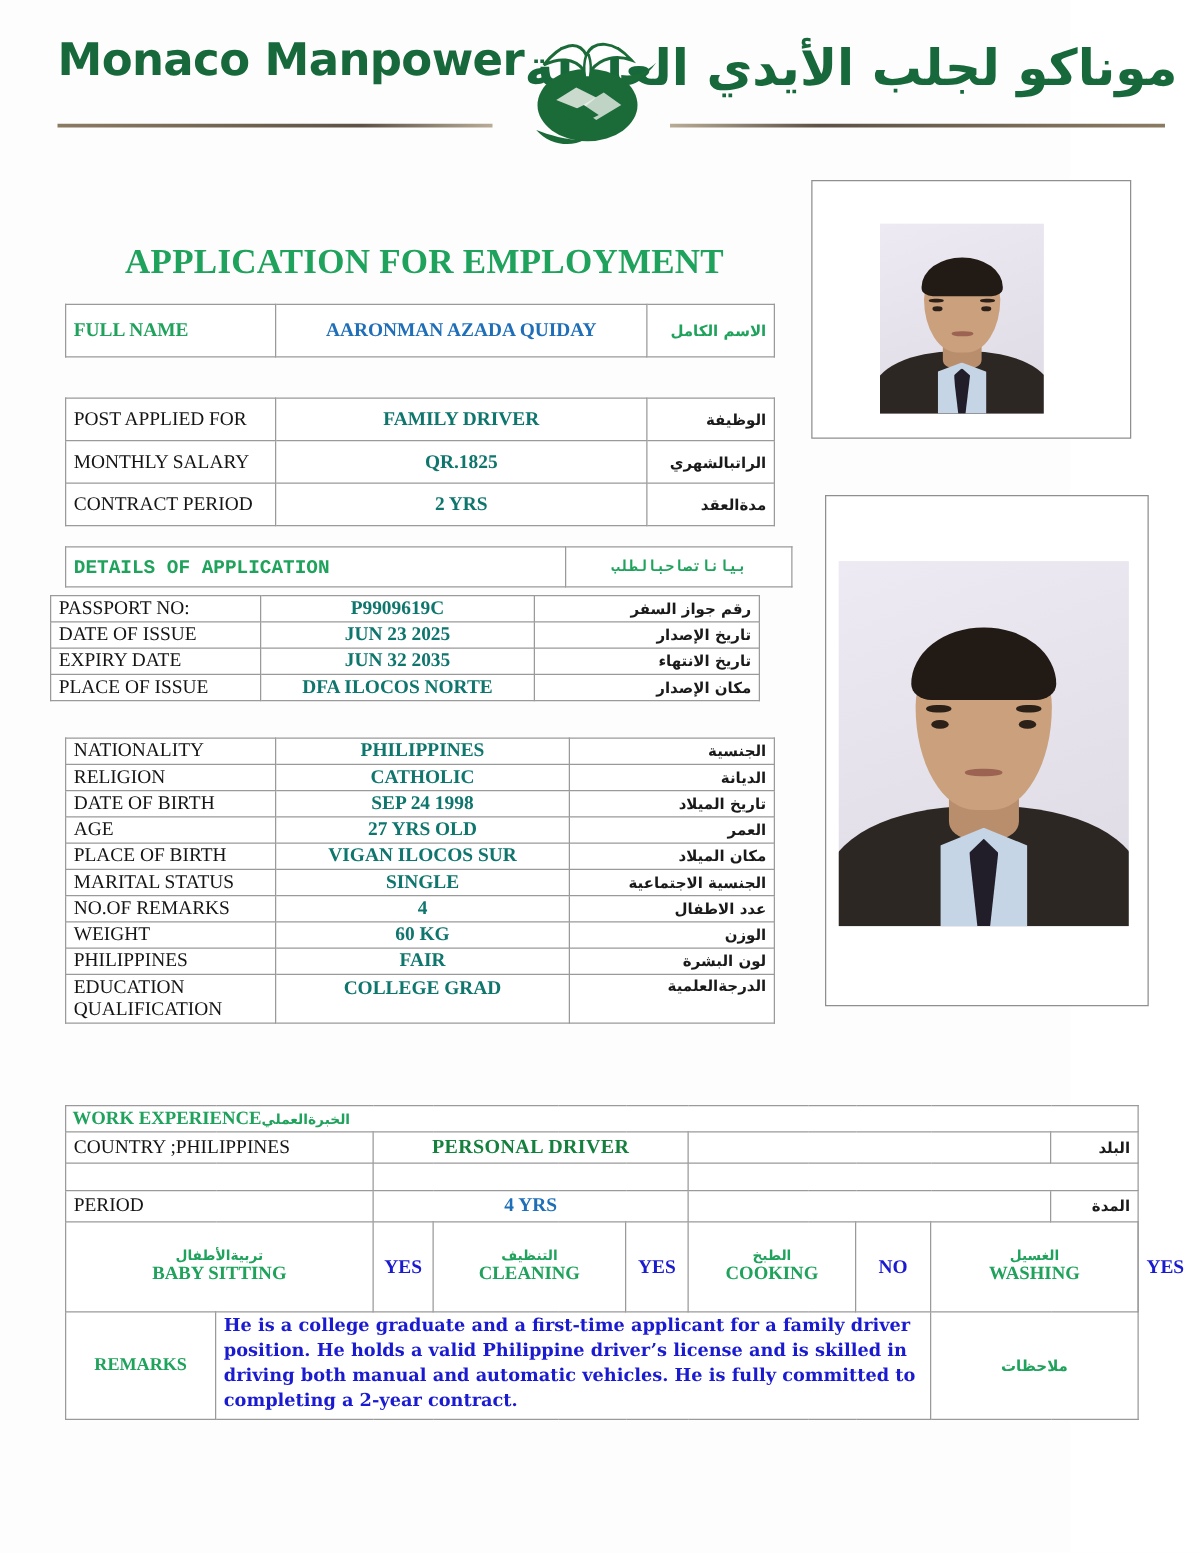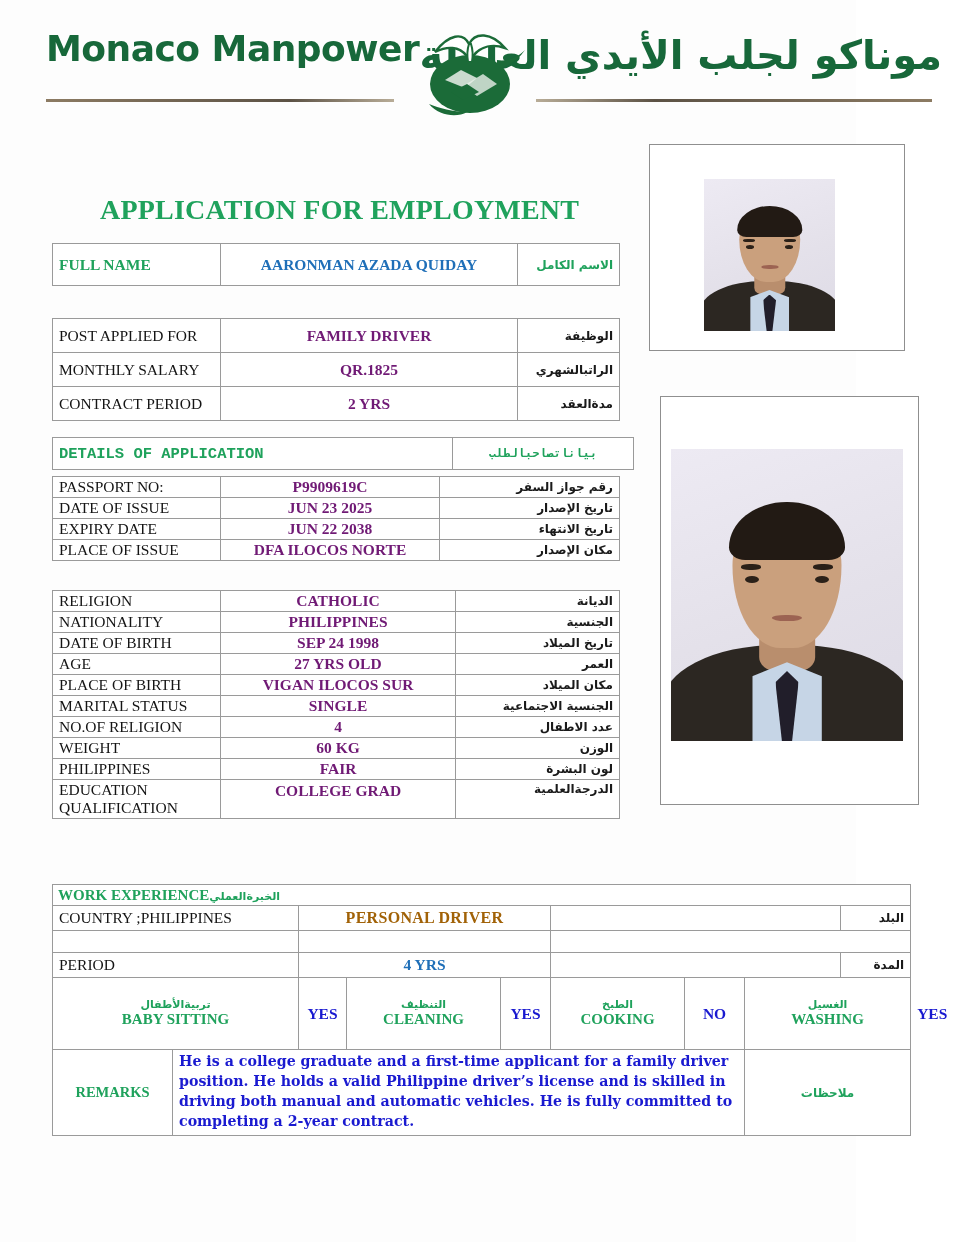--- a/index.html
+++ b/index.html
@@ -98,28 +98,28 @@
     font-family: "Liberation Serif", serif;
     font-size: 15.5px;
     font-weight: bold;
     color: #1fa25c;
     text-align: left;
   }
   .val {
     font-family: "Liberation Serif", serif;
     font-size: 15.5px;
     font-weight: bold;
-    color: #701a75;
+    color: #0f766e;
     text-align: center;
   }
   .val-teal {
     color: #1f6fb8;
   }
   .val-red {
-    color: #a16207;
+    color: #15803d;
     font-size: 16px;
     letter-spacing: 0.3px;
   }
   .ar {
     font-family: "DejaVu Sans", sans-serif;
     font-size: 12px;
     font-weight: bold;
     color: #1a1a1a;
     direction: rtl;
     text-align: right;
@@ -139,21 +139,21 @@
   
   #t-fullname { left: 52px; top: 243px; width: 567px; }
   #t-fullname td { height: 42px; }
 
   #t-post { left: 52px; top: 318px; width: 567px; }
   #t-post td { height: 34px; }
 
   #t-details-head { left: 52px; top: 437px; width: 581px; }
   #t-details-head td { height: 32px; font-family: Liberation Mono, monospace; }
 
-  #t-passport { left: 52px; top: 476px; width: 567px; }
+  #t-passport { left: 40px; top: 476px; width: 567px; }
   #t-passport td { height: 21px; }
 
   #t-personal { left: 52px; top: 590px; width: 567px; }
   #t-personal td { height: 19.5px; }
 
   #t-work { left: 52px; top: 884px; width: 858px; }
 
   
   #t-work td { height: 22px; }
   .we-title {
@@ -399,70 +399,70 @@
         <td class="val">P9909619C</td>
         <td class="ar">رقم جواز السفر</td>
       </tr>
       <tr>
         <td class="lbl">DATE OF ISSUE</td>
         <td class="val">JUN 23 2025</td>
         <td class="ar">تاريخ الإصدار</td>
       </tr>
       <tr>
         <td class="lbl">EXPIRY DATE</td>
-        <td class="val">JUN 22 2038</td>
+        <td class="val">JUN 32 2035</td>
         <td class="ar">تاريخ الانتهاء</td>
       </tr>
       <tr>
         <td class="lbl">PLACE OF ISSUE</td>
         <td class="val">DFA ILOCOS NORTE</td>
         <td class="ar">مكان الإصدار</td>
       </tr>
     </tbody>
   </table>
 
   <table class="tbl" id="t-personal">
     <colgroup>
         <col style="width:168px">
         <col style="width:235px">
         <col style="width:164px">
       </colgroup>
     <tbody>
       <tr>
+        <td class="lbl">NATIONALITY</td>
+        <td class="val">PHILIPPINES</td>
+        <td class="ar">الجنسية</td>
+      </tr>
+      <tr>
         <td class="lbl">RELIGION</td>
         <td class="val">CATHOLIC</td>
         <td class="ar">الديانة</td>
       </tr>
       <tr>
-        <td class="lbl">NATIONALITY</td>
-        <td class="val">PHILIPPINES</td>
-        <td class="ar">الجنسية</td>
-      </tr>
-      <tr>
         <td class="lbl">DATE OF BIRTH</td>
         <td class="val">SEP 24 1998</td>
         <td class="ar">تاريخ الميلاد</td>
       </tr>
       <tr>
         <td class="lbl">AGE</td>
         <td class="val">27 YRS OLD</td>
         <td class="ar">العمر</td>
       </tr>
       <tr>
         <td class="lbl">PLACE OF BIRTH</td>
         <td class="val">VIGAN ILOCOS SUR</td>
         <td class="ar">مكان الميلاد</td>
       </tr>
       <tr>
         <td class="lbl">MARITAL STATUS</td>
         <td class="val">SINGLE</td>
         <td class="ar">الجنسية الاجتماعية</td>
       </tr>
       <tr>
-        <td class="lbl">NO.OF RELIGION</td>
+        <td class="lbl">NO.OF REMARKS</td>
         <td class="val">4</td>
         <td class="ar">عدد الاطفال</td>
       </tr>
       <tr>
         <td class="lbl">WEIGHT</td>
         <td class="val">60   KG</td>
         <td class="ar">الوزن</td>
       </tr>
       <tr>
         <td class="lbl">PHILIPPINES</td>

